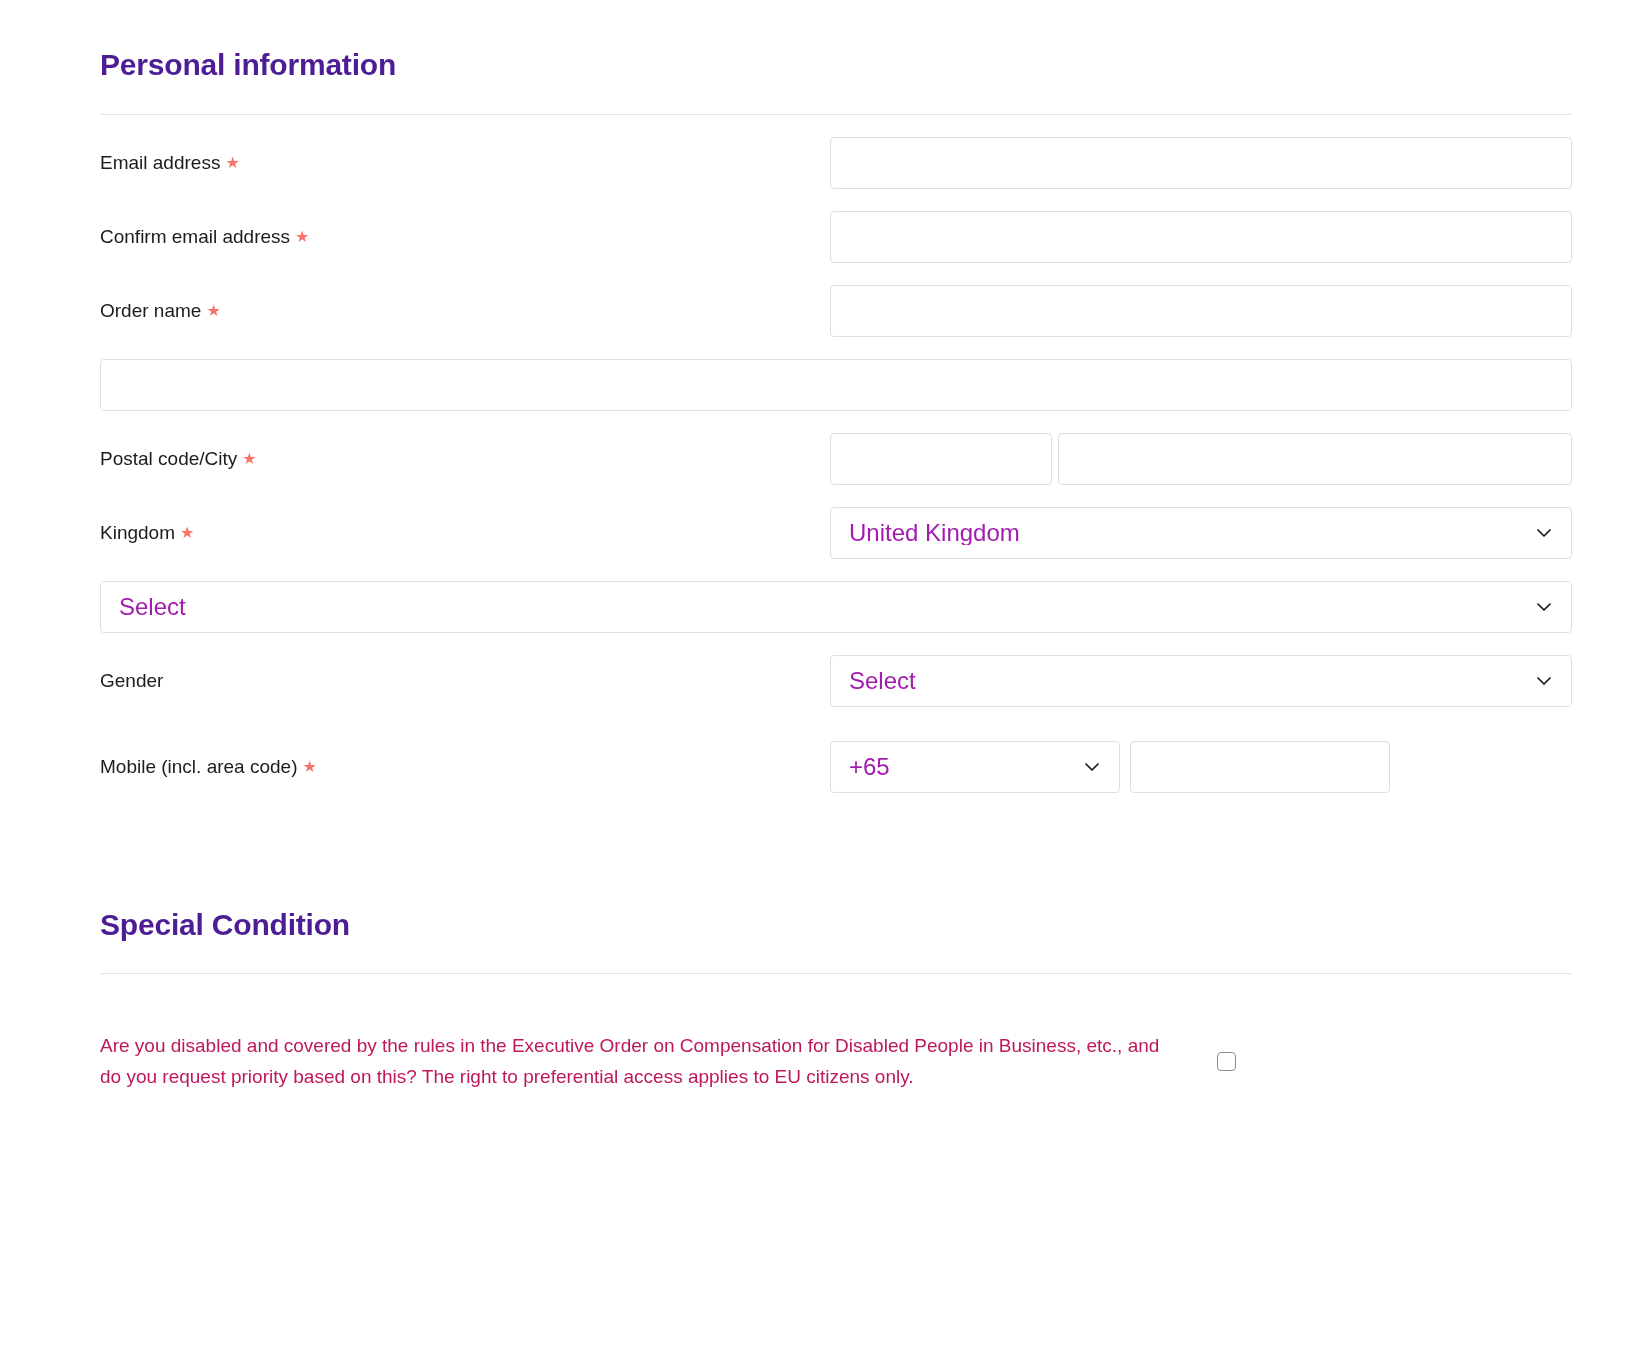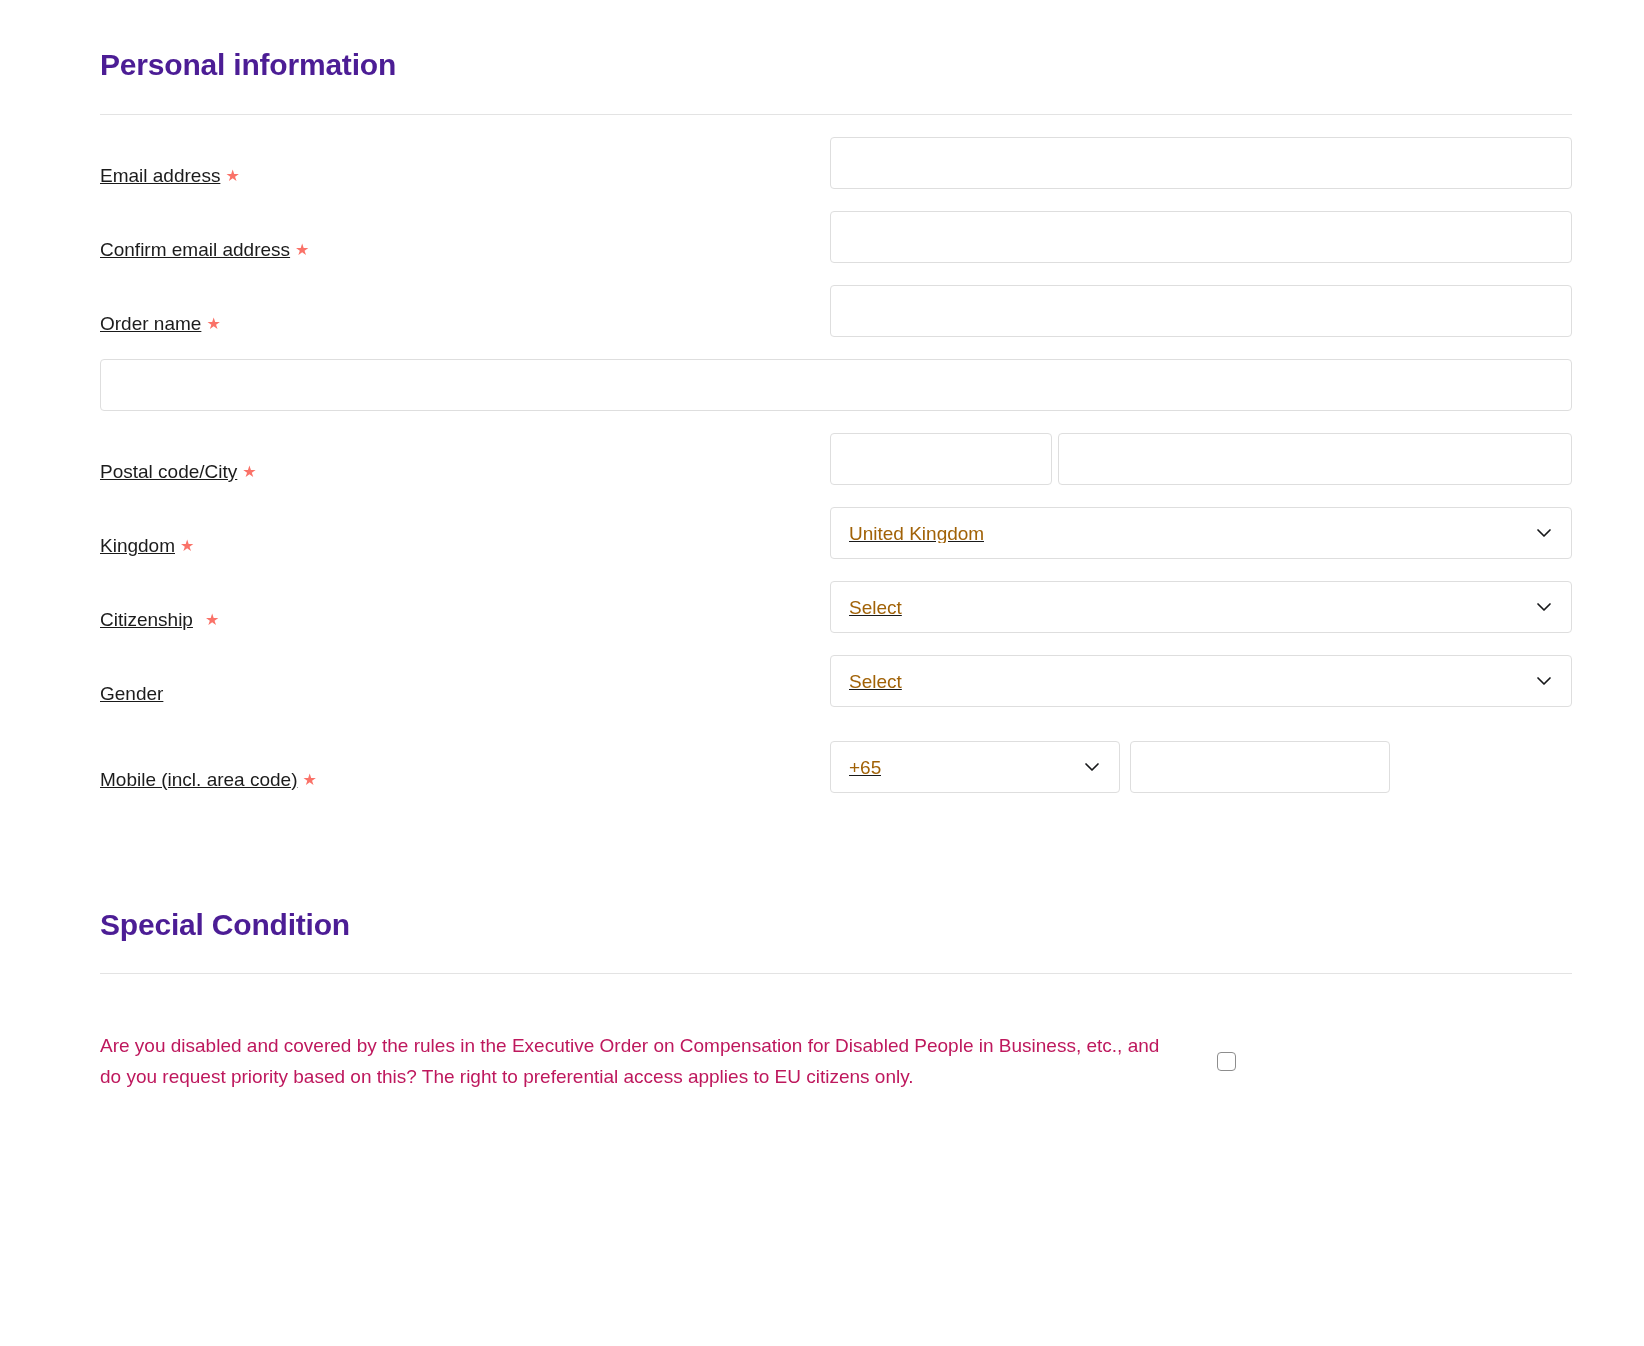--- a/index.html
+++ b/index.html
@@ -52,24 +52,23 @@
   #personal-section .section-rule {
     margin-top: 32px;
   }
 
   .form-rows {
     margin-top: 22px;
   }
 
   .form-row {
     display: flex;
-    align-items: flex-end;
+    align-items: center;
     min-height: 52px;
     margin-bottom: 22px;
-    text-decoration: underline;
   }
   .form-row:last-child { margin-bottom: 0; }
 
   .field-label {
     width: 730px;
     flex: 0 0 730px;
     font-size: 19px;
     line-height: 26px;
     color: #1c1c1c;
     font-weight: 400;
@@ -116,22 +115,22 @@
     border: 1px solid #dedede;
     border-radius: 4px;
     display: flex;
     align-items: center;
     padding: 0 18px;
     width: 100%;
     cursor: pointer;
     user-select: none;
   }
   .select-value {
-    font-size: 19px;
-    color: #a16207;
+    font-size: 24px;
+    color: #a21caf;
     line-height: 1;
     white-space: nowrap;
     overflow: hidden;
     text-overflow: ellipsis;
   }
   .chevron {
     position: absolute;
     right: 17px;
     top: 50%;
     transform: translateY(-50%);
@@ -260,23 +259,20 @@
             <span class="chevron">
               <svg width="20" height="20" viewBox="0 0 20 20" fill="none" xmlns="http://www.w3.org/2000/svg">
                 <path d="M4 7L10 13L16 7" stroke="#17181a" stroke-width="1.7" stroke-linecap="round" stroke-linejoin="round"></path>
               </svg>
             </span>
           </div>
         </div>
       </div>
 
       <div class="form-row">
-        <div class="field-label">
-          <span>Citizenship</span><span class="req wide">★</span>
-        </div>
         <div class="field-controls">
           <div class="select-box grow">
             <span class="select-value">Select</span>
             <span class="chevron">
               <svg width="20" height="20" viewBox="0 0 20 20" fill="none" xmlns="http://www.w3.org/2000/svg">
                 <path d="M4 7L10 13L16 7" stroke="#17181a" stroke-width="1.7" stroke-linecap="round" stroke-linejoin="round"></path>
               </svg>
             </span>
           </div>
         </div>

